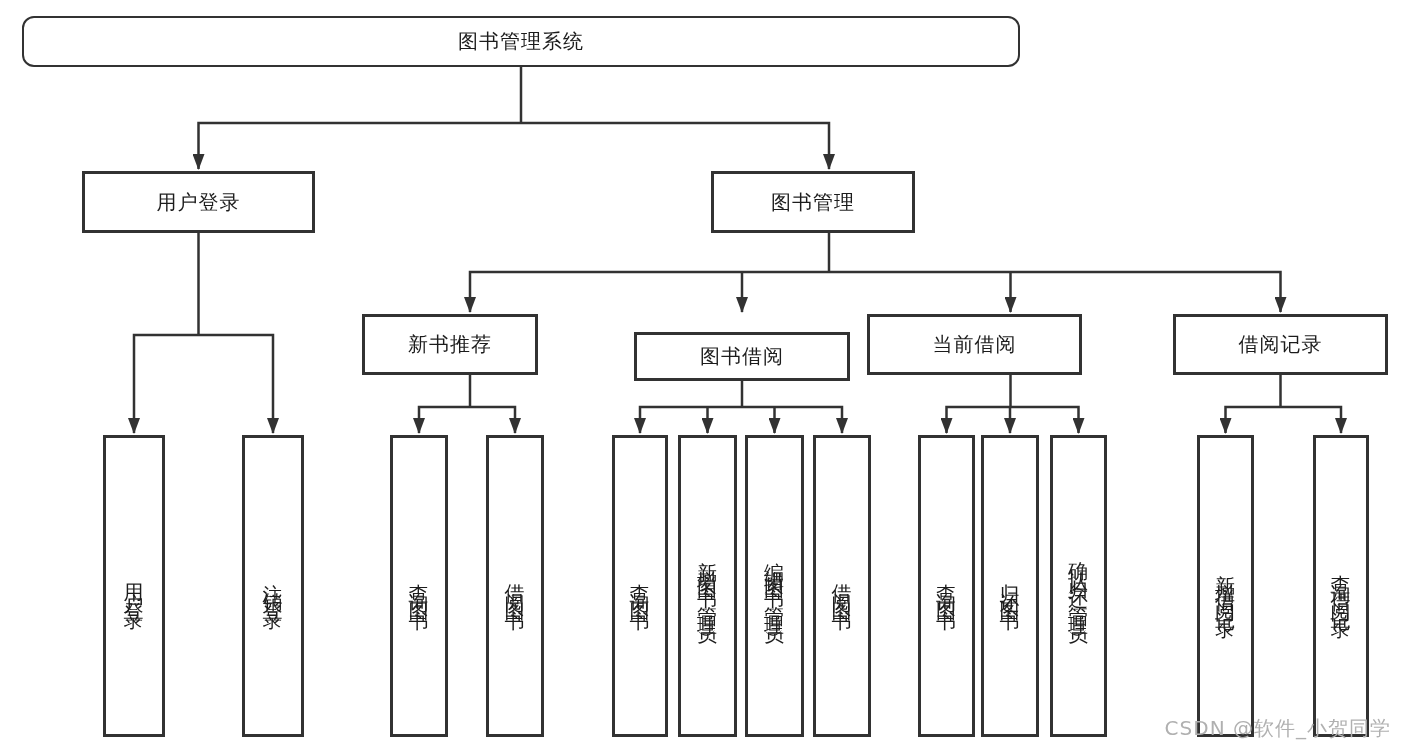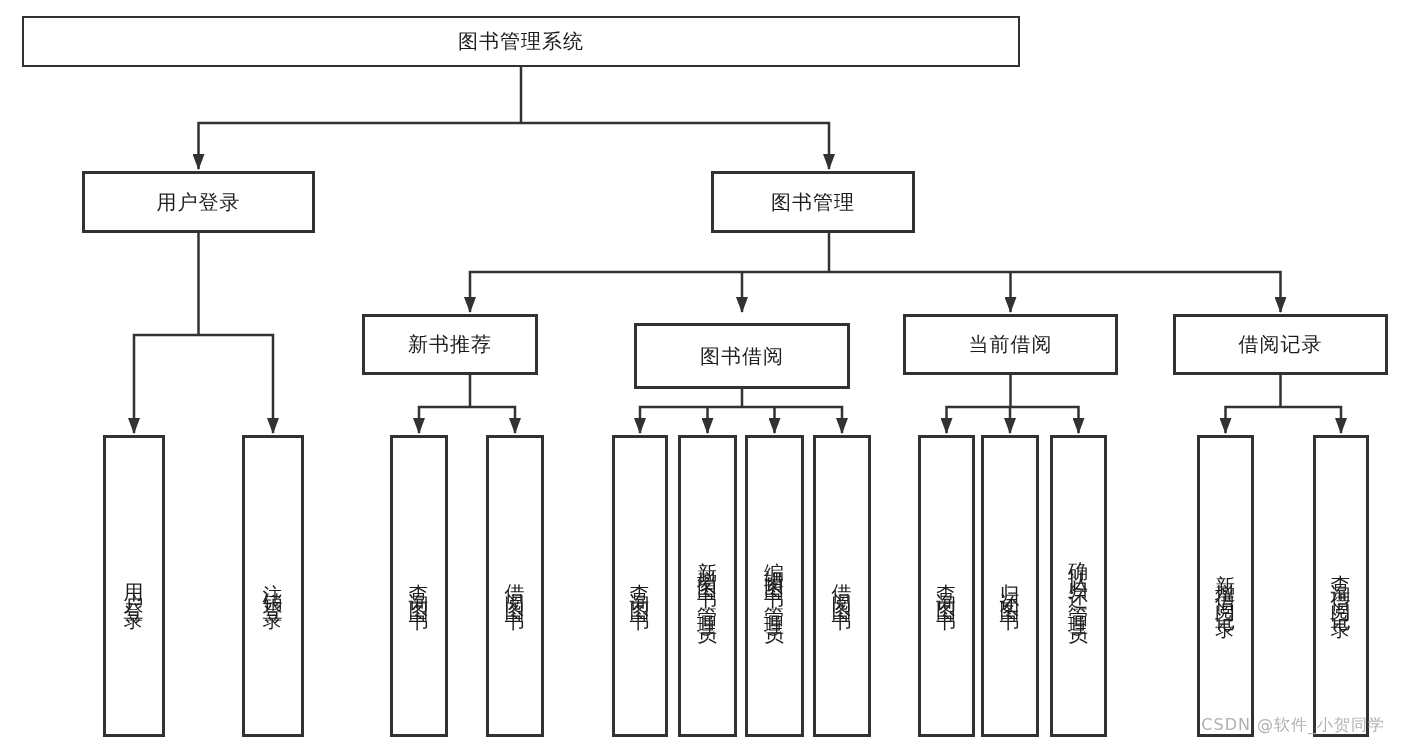--- a/index.html
+++ b/index.html
@@ -9,29 +9,29 @@
     font-family:"DejaVu Sans","Liberation Sans",sans-serif;
     color:#1c1c1c;
   }
   .wires{position:absolute;left:0;top:0;}
   .wire{stroke:#323232;stroke-width:2.5;fill:none;}
   .box{
     position:absolute;box-sizing:border-box;background:#ffffff;
     border:3px solid #323232;
     display:flex;align-items:center;justify-content:center;
   }
-  .root-box{border-width:2px;}
+  .root-box{border-width:2px;border-radius:12px;}
   .hbox .lbl{font-size:20px;letter-spacing:1px;white-space:nowrap;}
   .vbox .lbl{
     writing-mode:vertical-rl;text-orientation:mixed;
     font-size:20px;letter-spacing:9px;line-height:1;white-space:nowrap;
   }
   .watermark{
-    position:absolute;top:715px;right:20px;
-    font-size:16px;color:#b0b0b0;letter-spacing:1px;white-space:nowrap;
+    position:absolute;top:715px;right:14px;
+    font-size:20px;color:#b0b0b0;letter-spacing:1px;white-space:nowrap;
     z-index:5;
   }
 </style>
 </head>
 <body>
 
 <div>
 
   <svg class="wires" width="1405" height="747" aria-hidden="true">
     <defs>
@@ -88,24 +88,24 @@
   <div class="box hbox" style="left:82px;top:171px;width:233px;height:62px">
     <span class="lbl">用户登录</span>
   </div>
   <div class="box hbox" style="left:711px;top:171px;width:204px;height:62px">
     <span class="lbl">图书管理</span>
   </div>
 
   <div class="box hbox" style="left:362px;top:314px;width:176px;height:61px">
     <span class="lbl">新书推荐</span>
   </div>
-  <div class="box hbox" style="left:634px;top:323px;width:216px;height:66px">
+  <div class="box hbox" style="left:634px;top:332px;width:216px;height:49px">
     <span class="lbl">图书借阅</span>
   </div>
-  <div class="box hbox" style="left:903px;top:314px;width:215px;height:61px">
+  <div class="box hbox" style="left:867px;top:314px;width:215px;height:61px">
     <span class="lbl">当前借阅</span>
   </div>
   <div class="box hbox" style="left:1173px;top:314px;width:215px;height:61px">
     <span class="lbl">借阅记录</span>
   </div>
 
   <div class="box vbox" style="left:103px;top:435px;width:62px;height:302px">
     <span class="lbl">用户登录</span>
   </div>
   <div class="box vbox" style="left:242px;top:435px;width:62px;height:302px">

